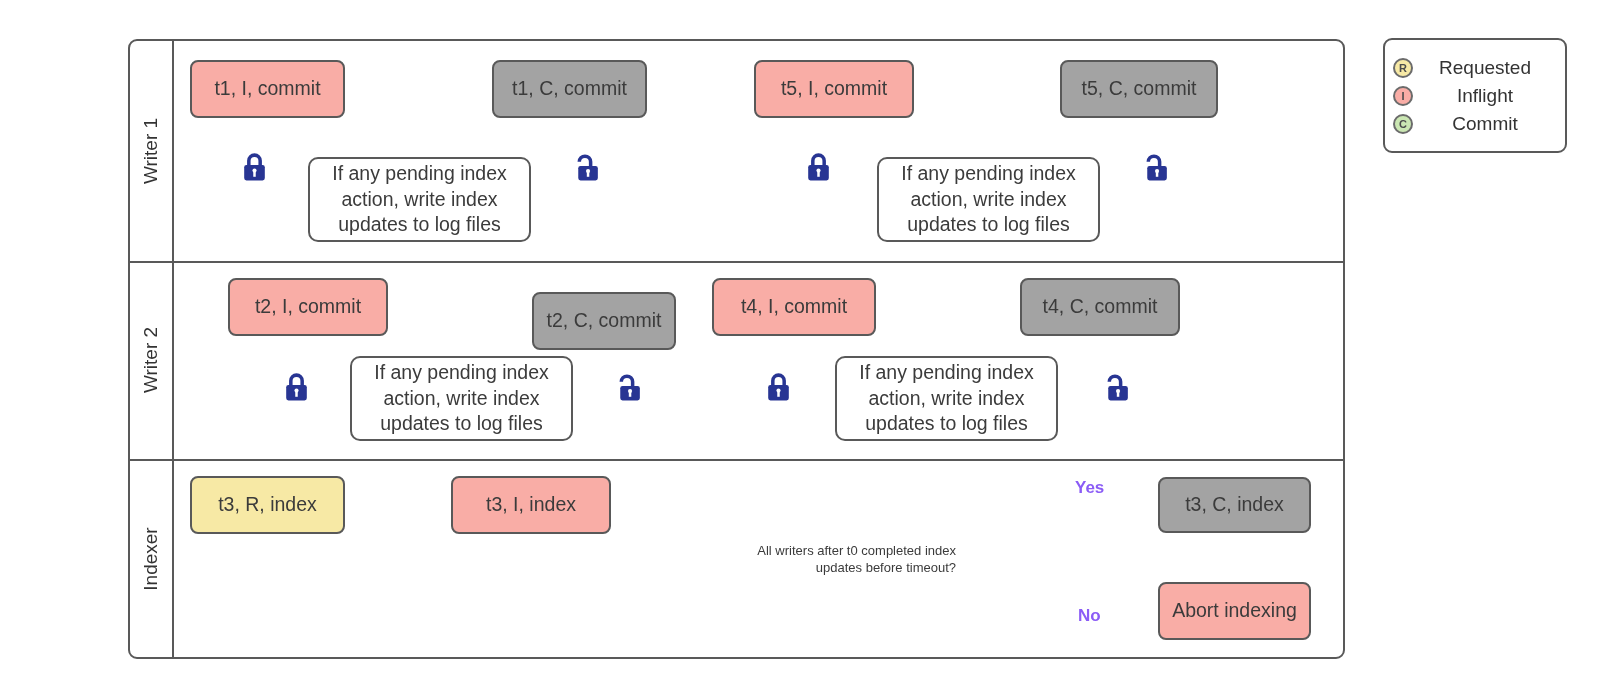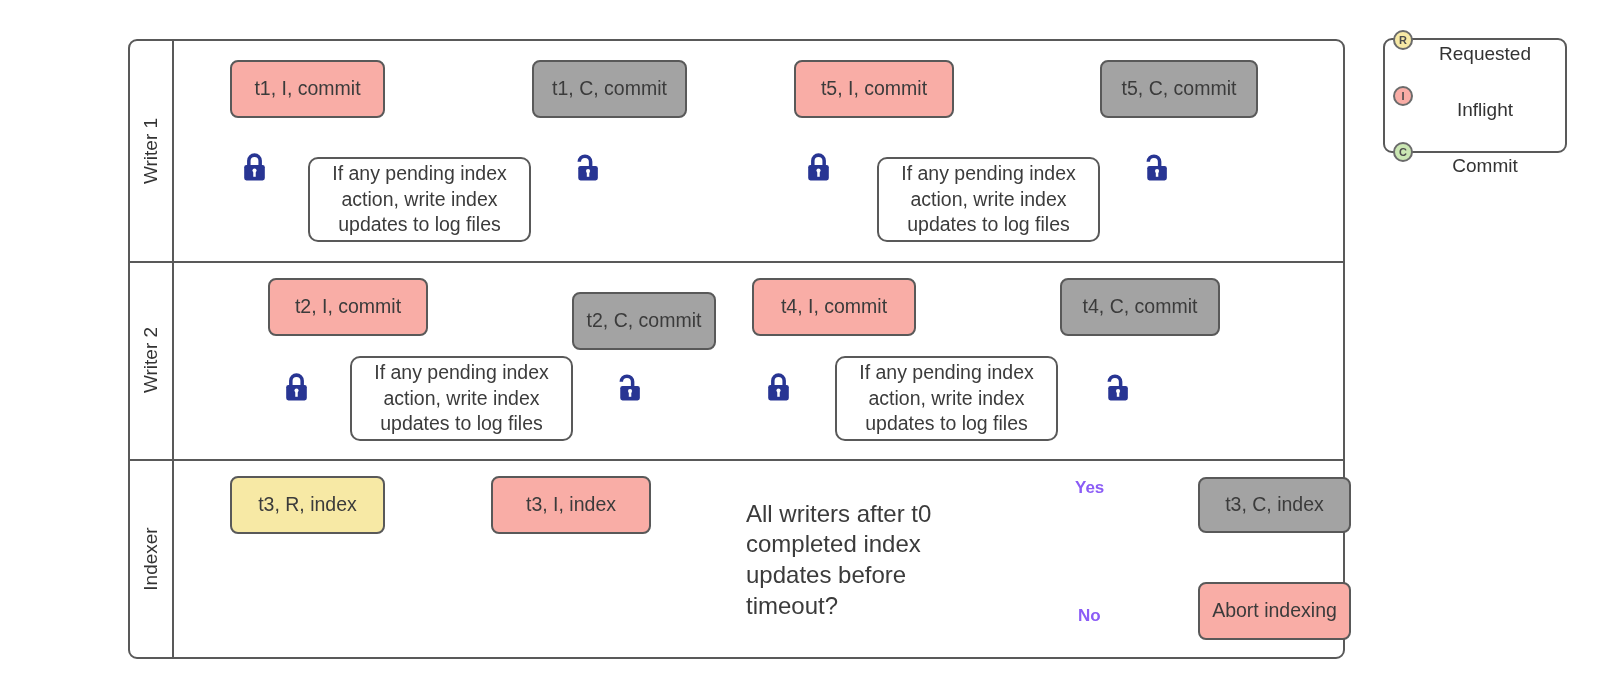--- a/index.html
+++ b/index.html
@@ -23,41 +23,41 @@
   
   .node{
     position:absolute;border:2.5px solid #595959;border-radius:8px;box-sizing:border-box;
     display:flex;align-items:center;justify-content:center;text-align:center;
     font-size:19.5px;line-height:1.3;background:#fff;
   }
   .pink{background:#f9ada6;}
   .green{background:#a3a3a3;}
   .yellow{background:#f7e9a5;}
   .proc{border-radius:10px;padding:7px 8px;}
-  .sm{width:155px;height:58px;margin-left:40px;}
+  .sm{width:155px;height:58px;}
   
   .diamond-text{
     position:absolute;left:716px;top:515px;width:240px;height:90px;
-    display:flex;align-items:center;justify-content:center;text-align:left;
-    font-size:24px;line-height:1.28;color:#3b3b3b;margin-left:30px;
+    display:flex;align-items:center;justify-content:center;text-align:right;
+    font-size:13px;line-height:1.28;color:#3b3b3b;
   }
   .branch-label{position:absolute;font-size:17px;color:#8b5cf6;font-weight:bold;}
   
   .legend{
     left:1383px;top:38px;width:184px;height:115px;
     border:2px solid #595959;border-radius:9px;box-sizing:border-box;background:#fff;
     display:flex;flex-direction:column;justify-content:center;gap:6px;padding:6px 8px;
   }
   .legend-row{display:flex;align-items:center;}
   .legend-circle{
     width:16px;height:16px;border-radius:50%;border:2.5px solid #6b6b6b;
     display:flex;align-items:center;justify-content:center;
     font-size:11px;font-weight:bold;color:#4c4c4c;flex:0 0 auto;
   }
-  .legend-text{flex:1;text-align:center;font-size:19px;color:#333;margin-top:28px;}
+  .legend-text{flex:1;text-align:center;font-size:19px;color:#333;}
   
   svg{position:absolute;left:0;top:0;}
   .lock{position:absolute;width:25px;height:33px;}
 </style>
 </head>
 <body>
 
 <svg width="1609" height="700" viewBox="0 0 1609 700">
   <defs>
     <marker id="arrow" viewBox="0 0 10 10" refX="8.5" refY="5" markerWidth="5.2" markerHeight="5.2" orient="auto-start-reverse">

